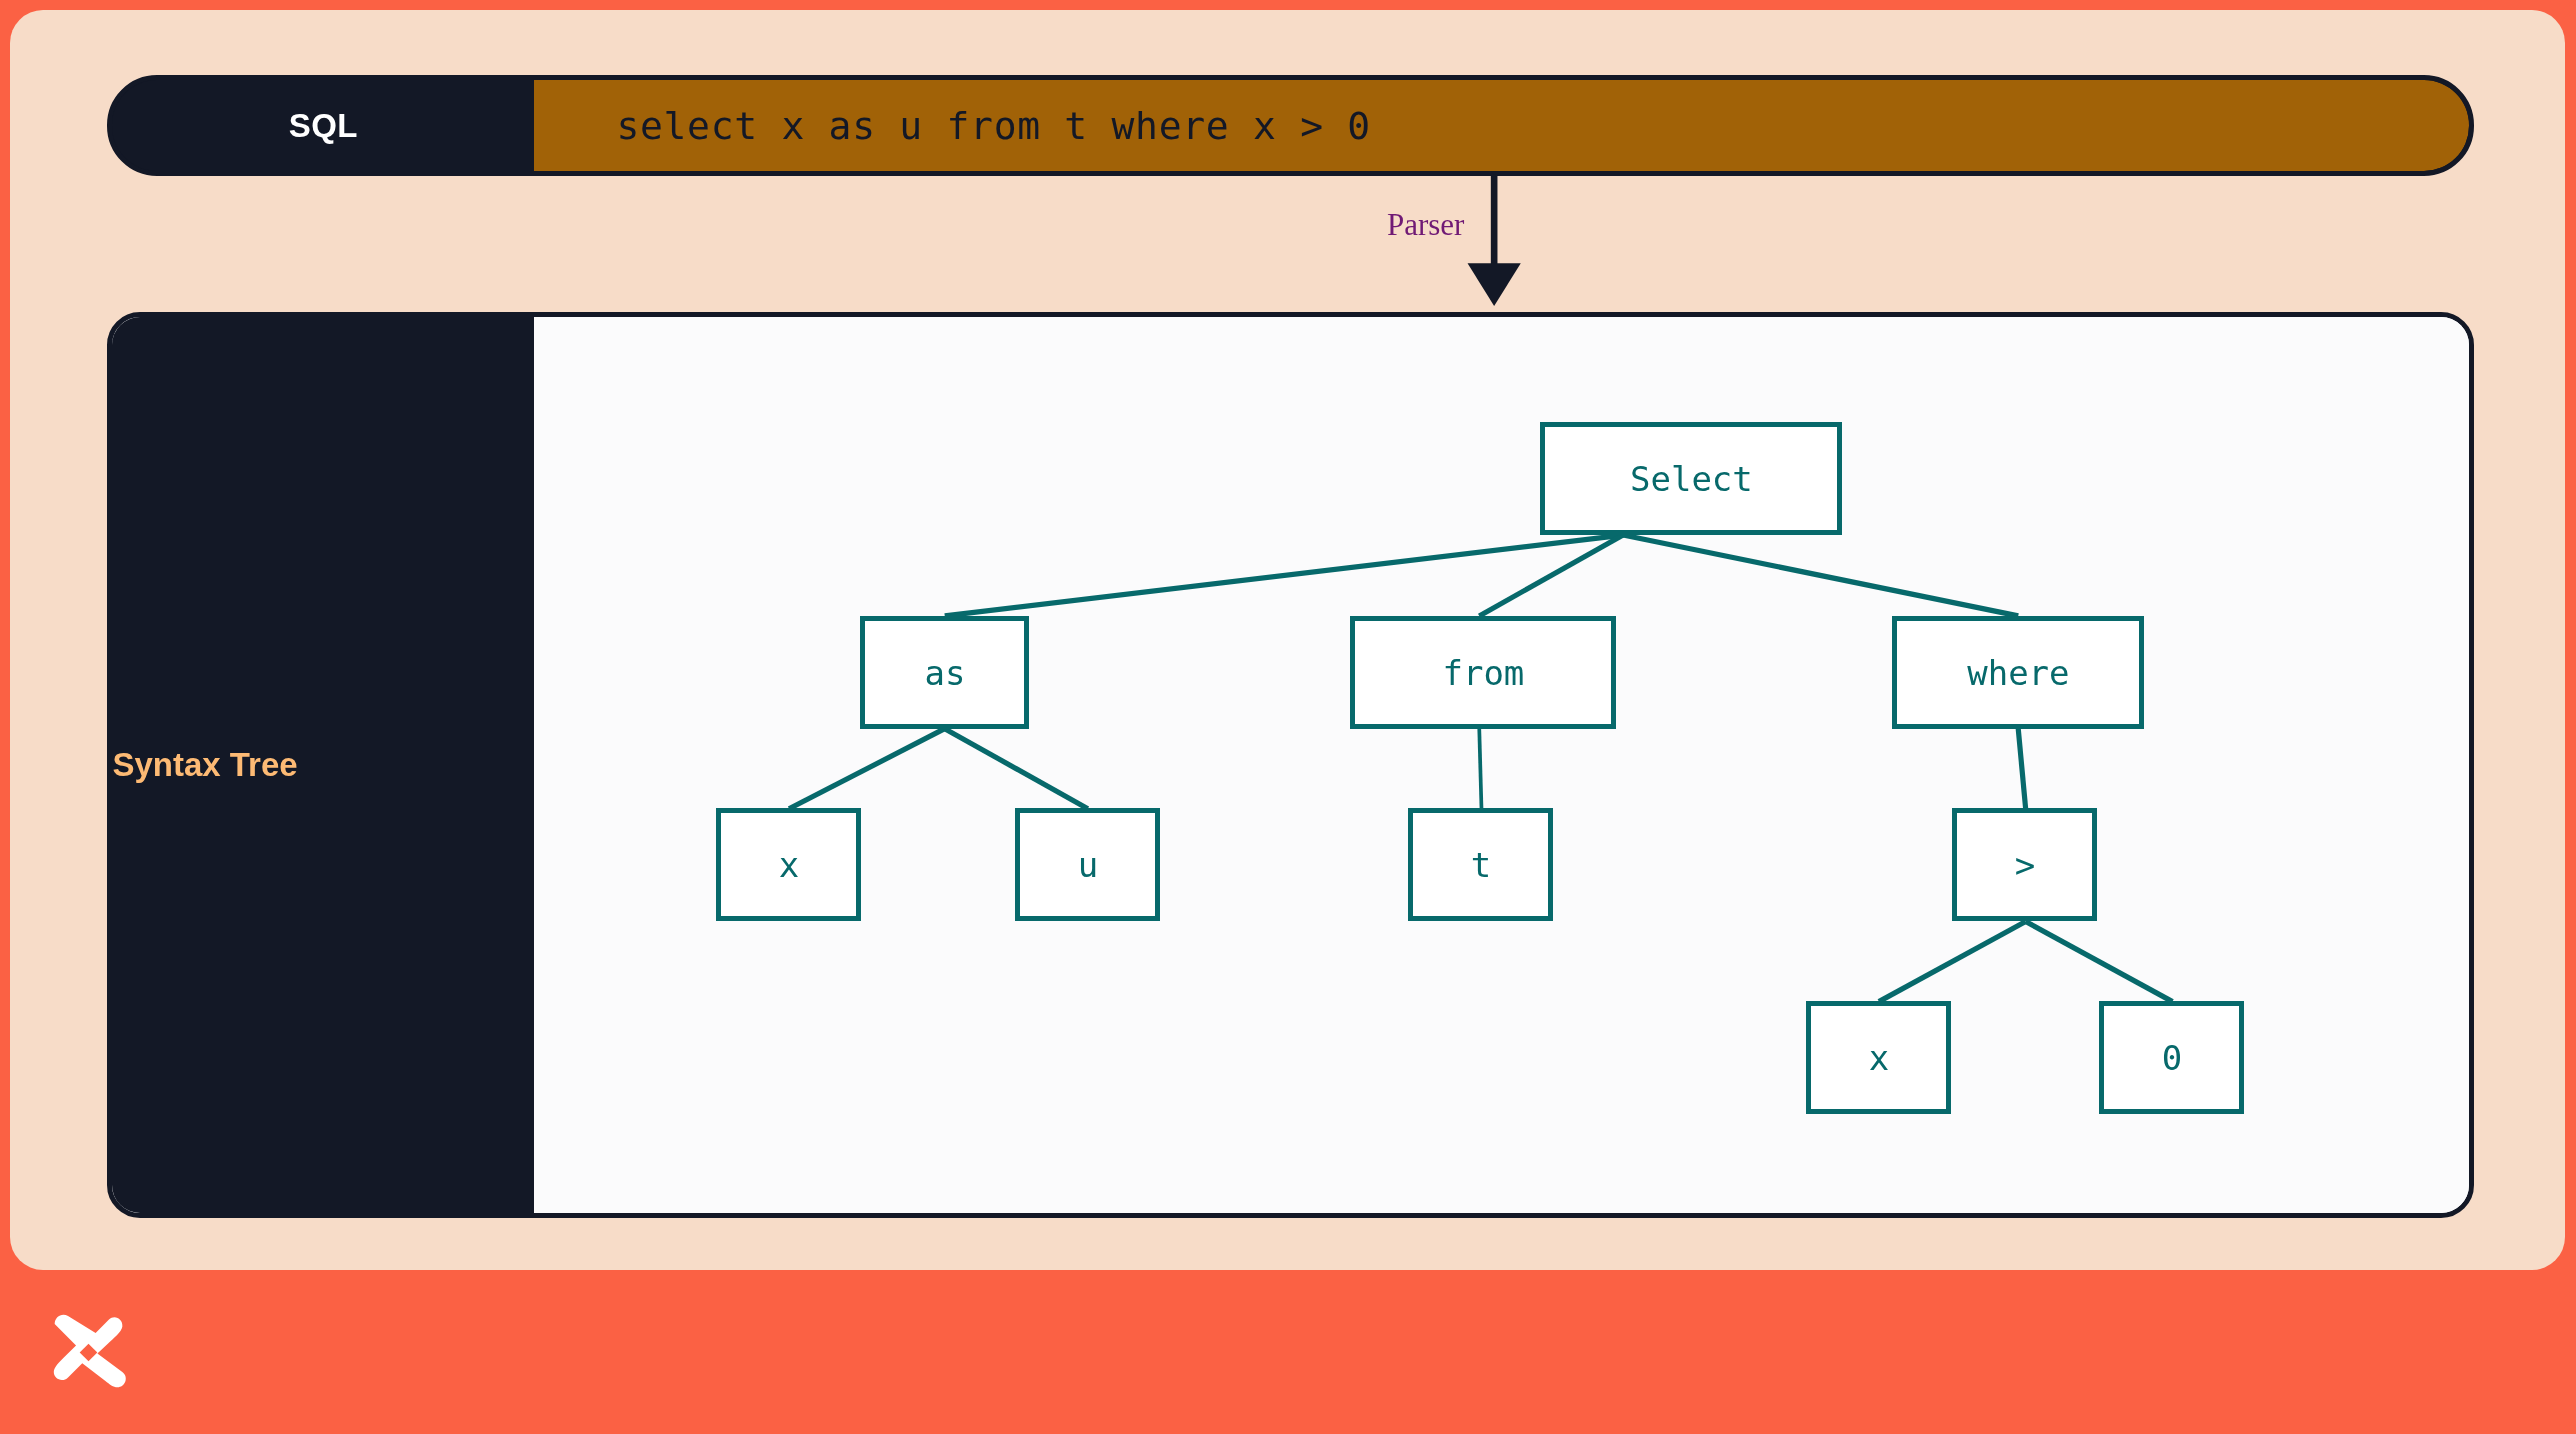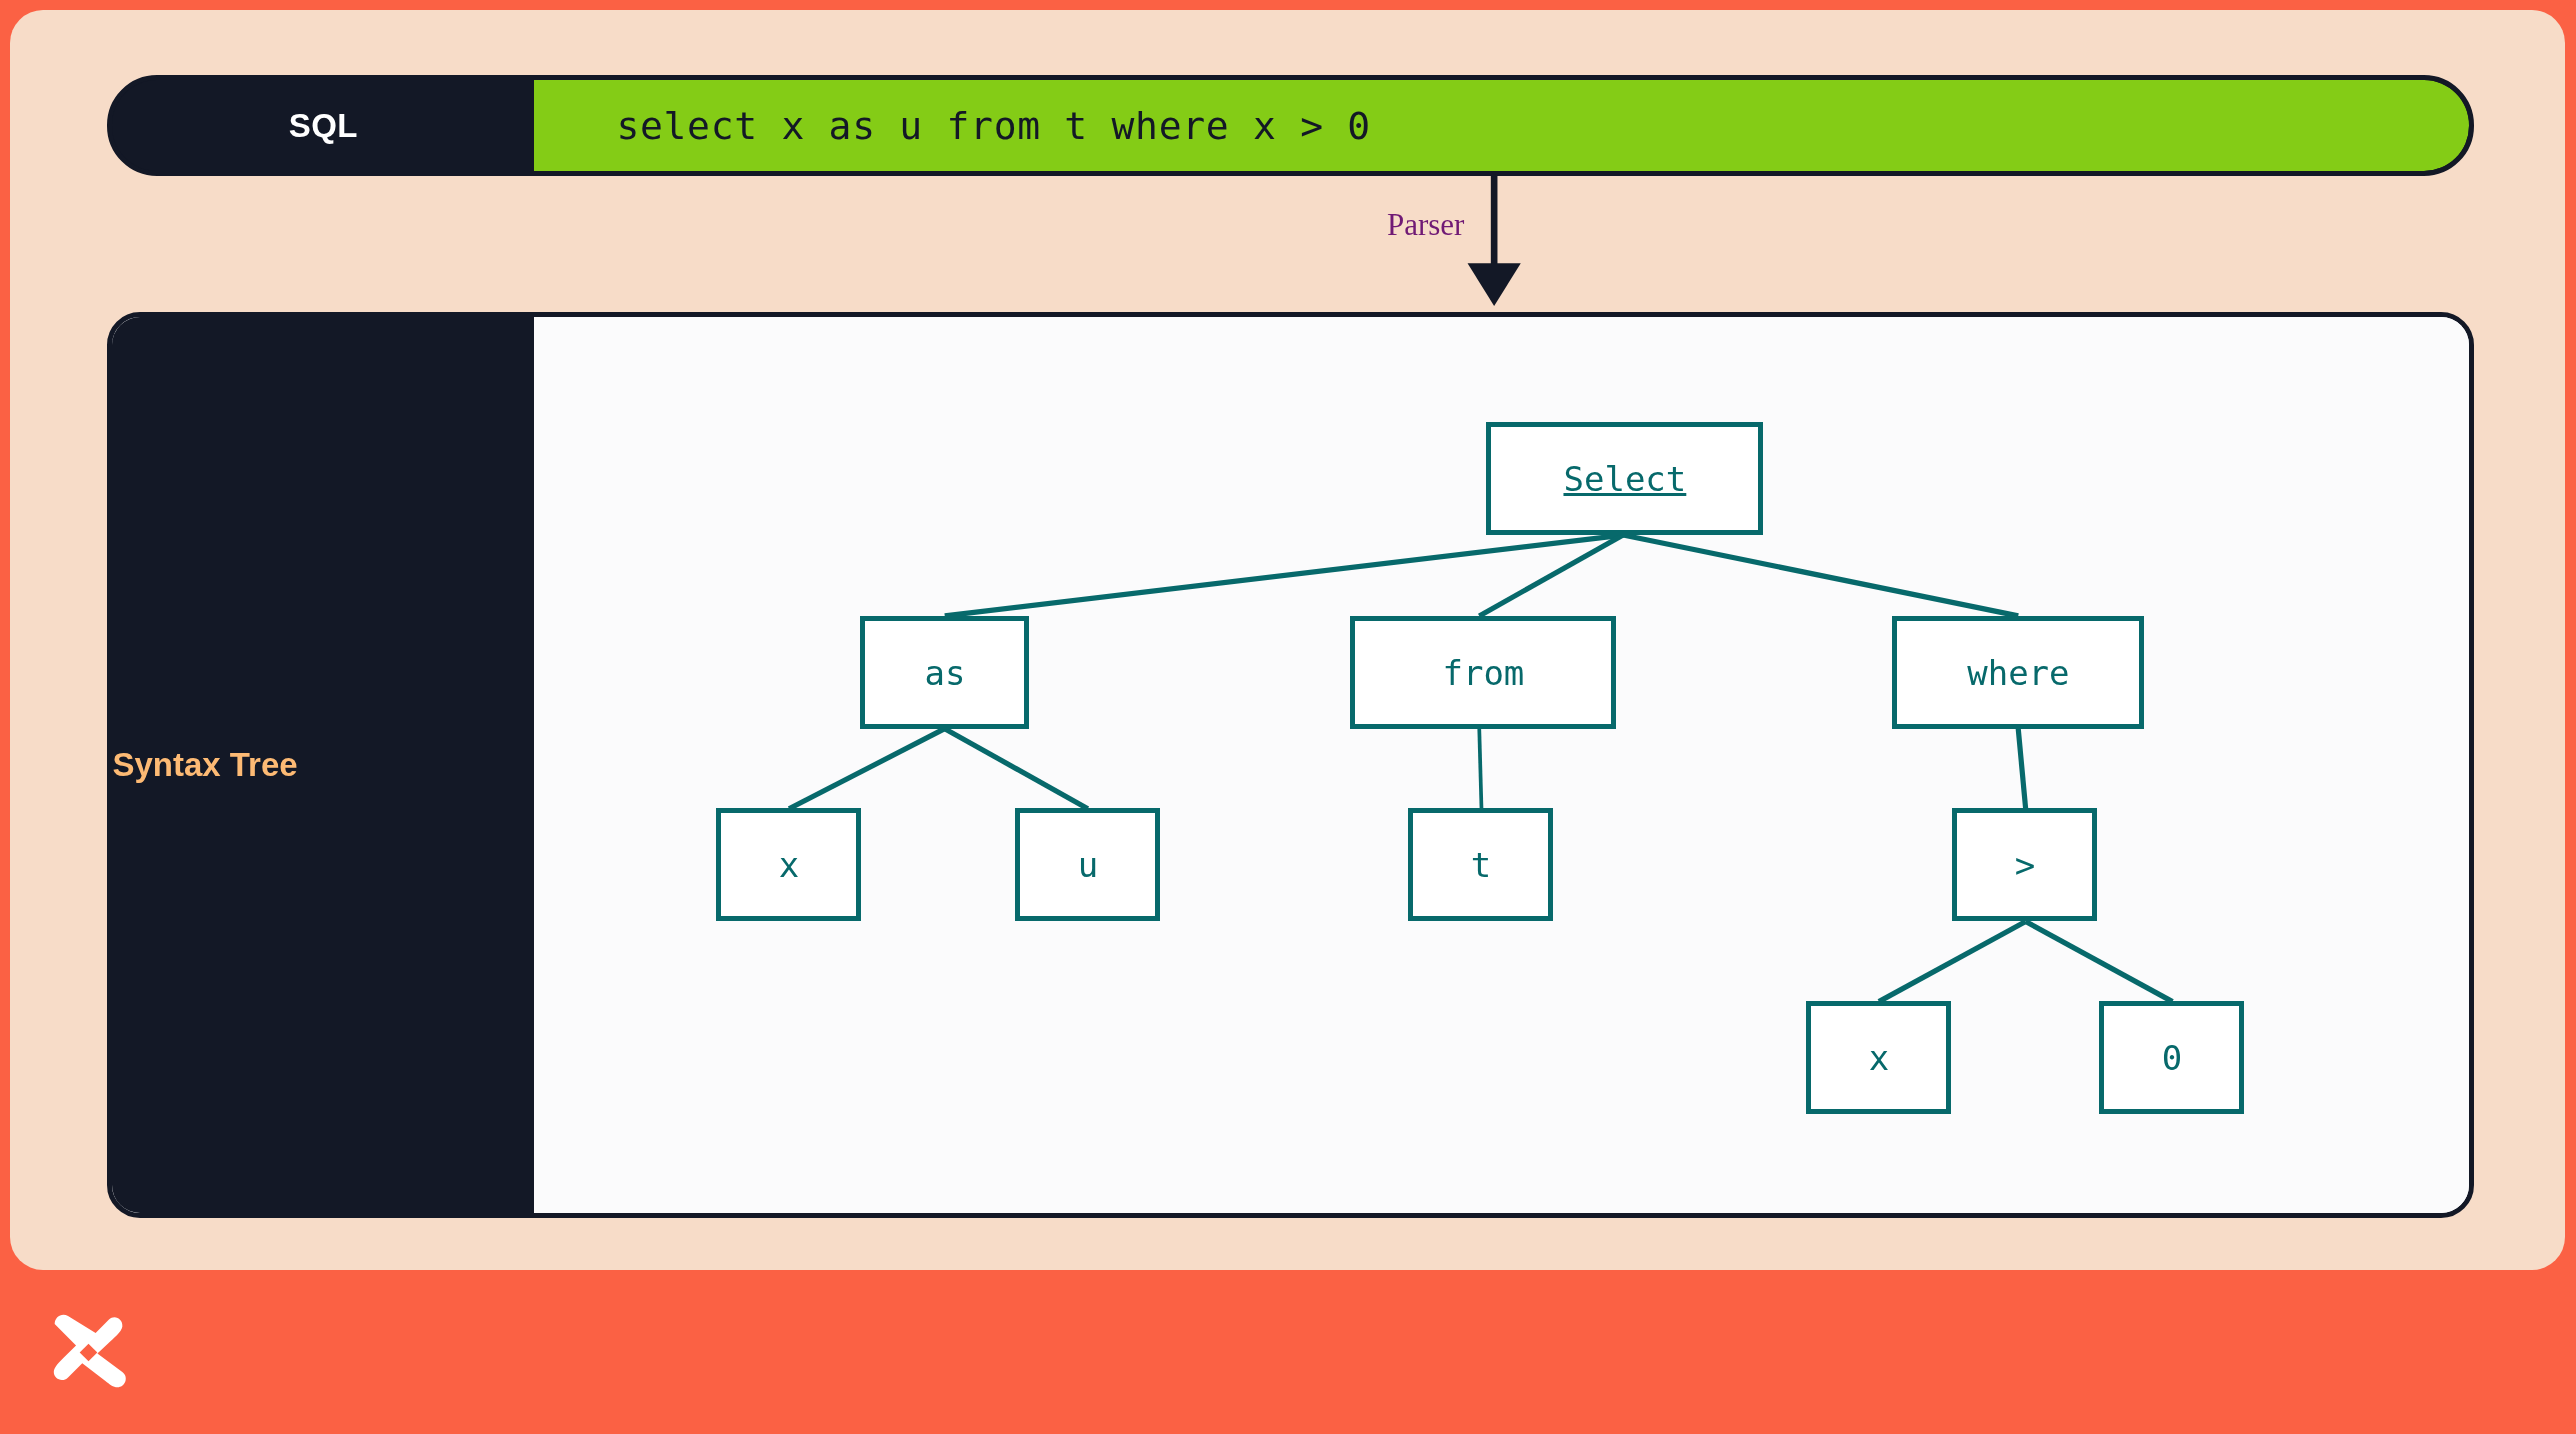--- a/index.html
+++ b/index.html
@@ -58,21 +58,21 @@
     display: flex;
     align-items: center;
     justify-content: center;
     color: #FFFFFF;
     font-size: 33px;
     font-weight: 700;
     letter-spacing: 0.4px;
   }
   #sql-value-cell {
     flex: 1 1 auto;
-    background: #84cc16;
+    background: #a16207;
     border-radius: 0 45px 45px 0;
     display: flex;
     align-items: center;
     padding-left: 82px;
     box-sizing: border-box;
   }
   #sql-query-text {
     font-family: "DejaVu Sans Mono", "Liberation Mono", monospace;
     font-size: 38px;
     color: #131826;
@@ -213,21 +213,21 @@
             <line x1="1469" y1="294" x2="1275" y2="403" stroke="#07696B" stroke-width="7"></line>
             <line x1="1469" y1="294" x2="2002" y2="403" stroke="#07696B" stroke-width="7"></line>
             <line x1="554" y1="555" x2="344" y2="663" stroke="#07696B" stroke-width="7"></line>
             <line x1="554" y1="555" x2="747" y2="663" stroke="#07696B" stroke-width="7"></line>
             <line x1="1275" y1="555" x2="1278" y2="663" stroke="#07696B" stroke-width="5"></line>
             <line x1="2002" y1="555" x2="2012" y2="663" stroke="#07696B" stroke-width="7"></line>
             <line x1="2012" y1="815" x2="1814" y2="923" stroke="#07696B" stroke-width="7"></line>
             <line x1="2012" y1="815" x2="2210" y2="923" stroke="#07696B" stroke-width="7"></line>
           </svg>
 
-      <div class="tree-node" style="left: 952px; top: 105px; width: 277px; height: 113px; text-decoration: underline;">
+      <div class="tree-node" style="left: 1006px; top: 105px; width: 302px; height: 113px;">
             <span>Select</span>
           </div>
           <div class="tree-node" style="left: 326px; top: 299px; width: 169px; height: 113px;">
             <span>as</span>
           </div>
           <div class="tree-node" style="left: 816px; top: 299px; width: 266px; height: 113px; text-align: right;">
             <span>from</span>
           </div>
           <div class="tree-node" style="left: 1358px; top: 299px; width: 252px; height: 113px;">
             <span>where</span>

